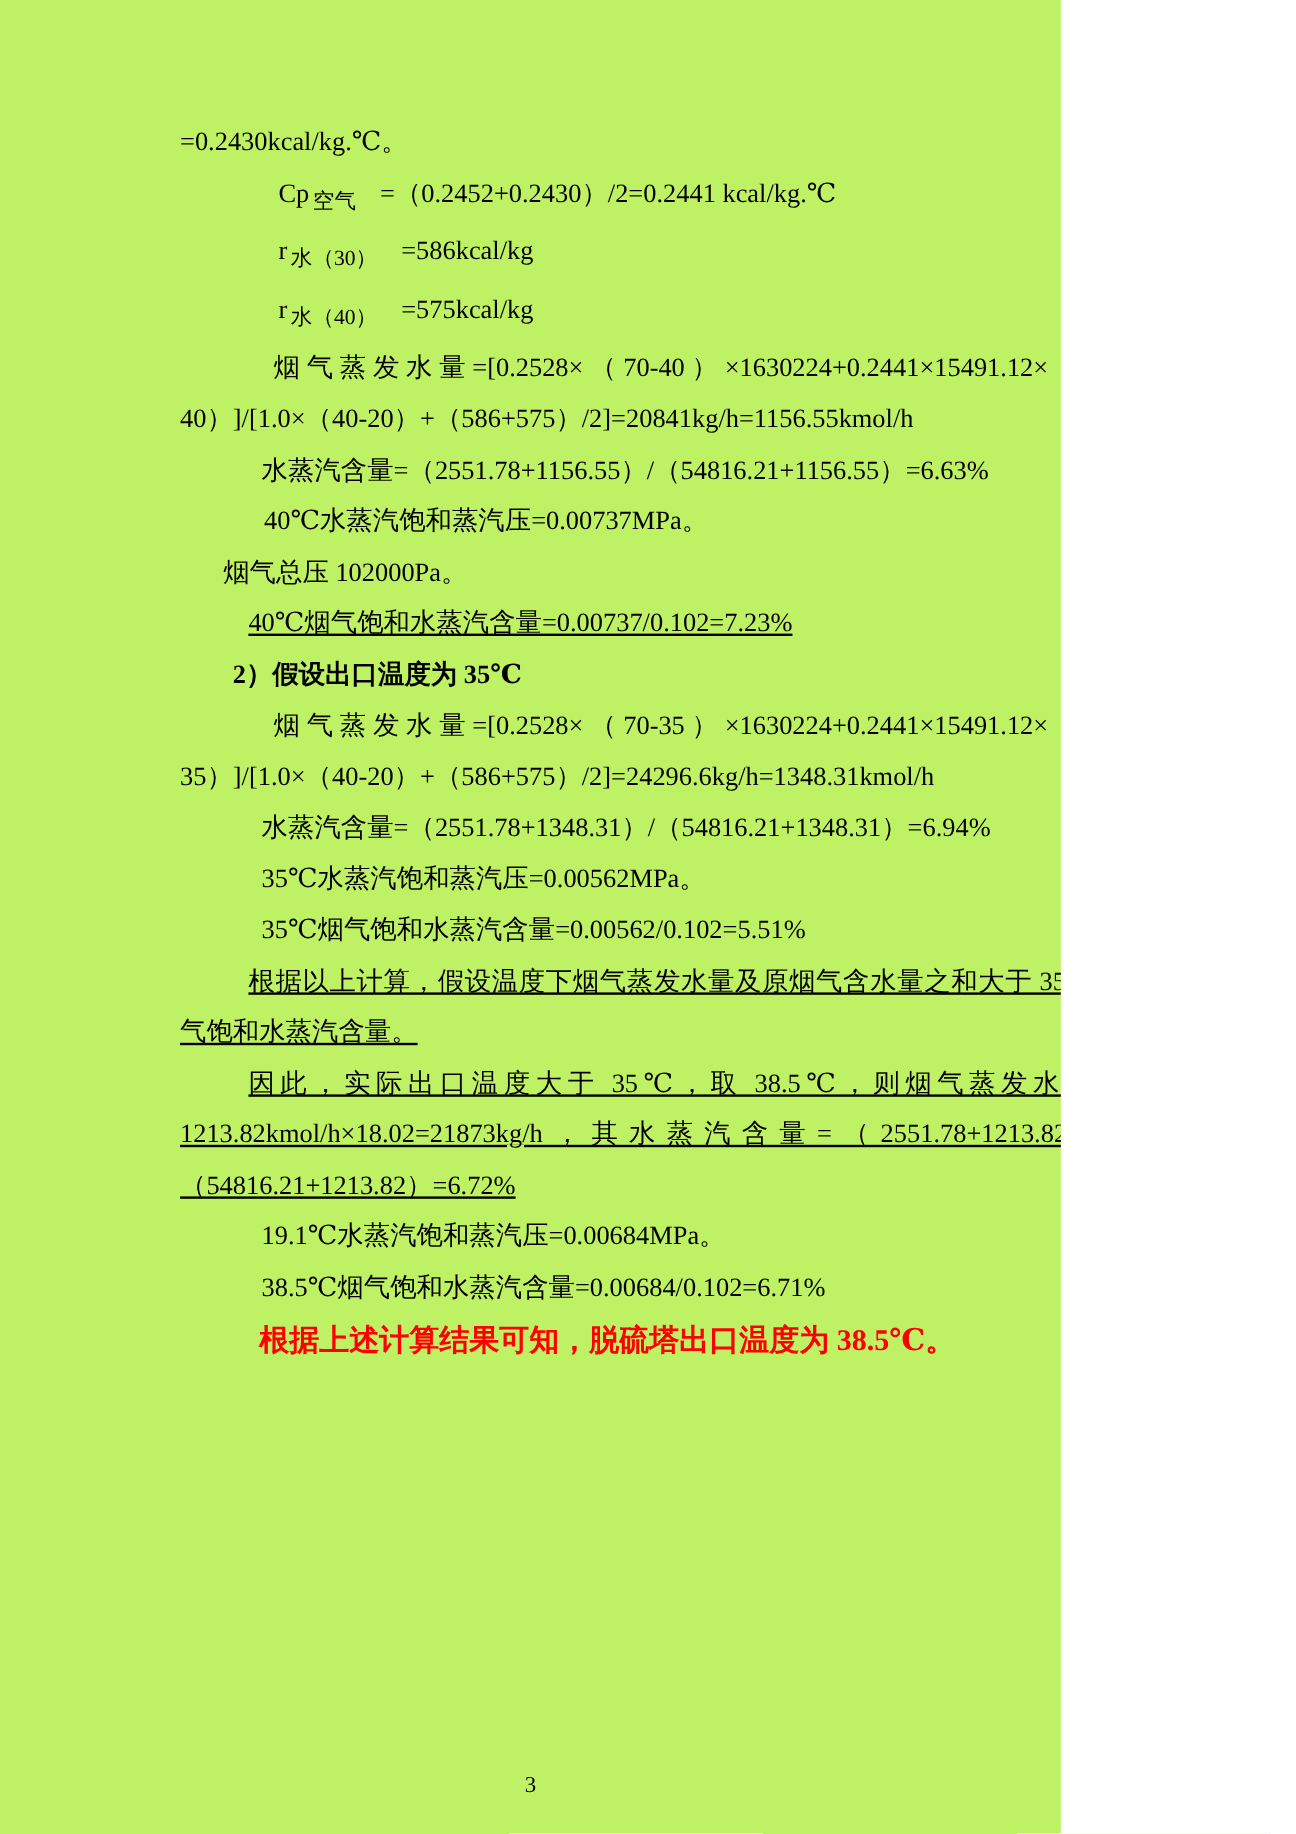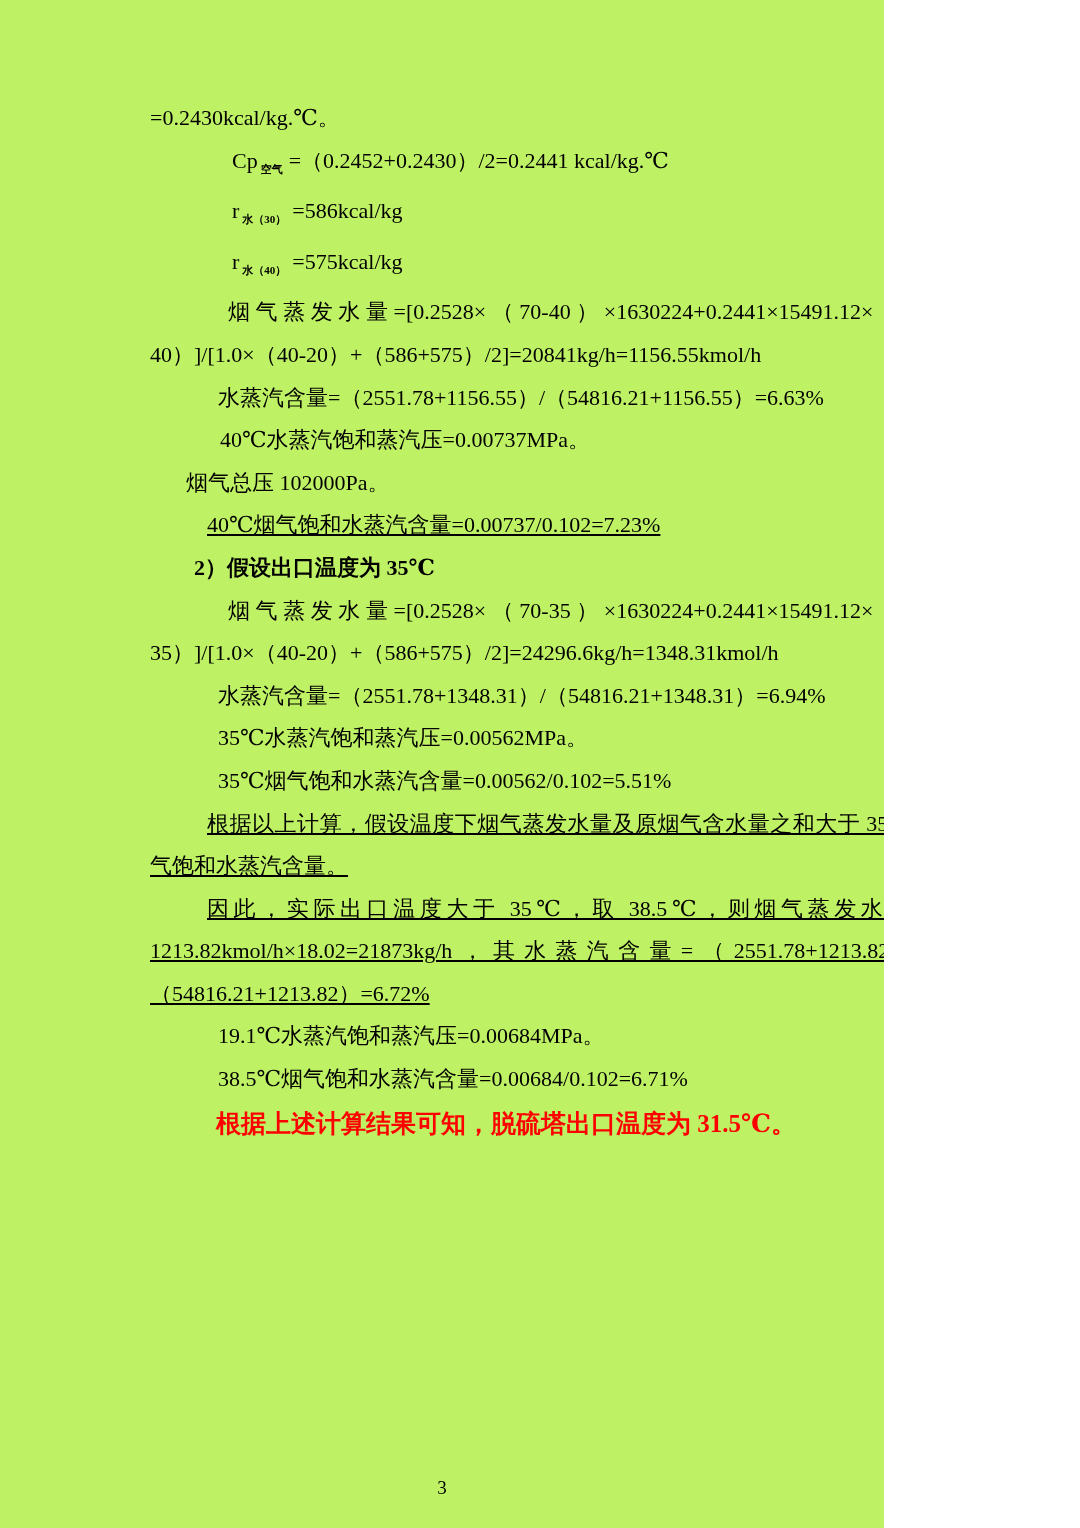--- a/index.html
+++ b/index.html
@@ -35,27 +35,26 @@
   .ind-form   { text-indent: 78px; }
   .ind-vapor  { text-indent: 68px; }
   .ind-sat    { text-indent: 70px; }
   .ind-press  { text-indent: 36px; }
   .ind-para   { text-indent: 57px; text-decoration: underline; }
   .ind-head   { text-indent: 44px; }
   .heading {
     font-weight: bold;
   }
   .sub {
-    font-size: 11px;
+    font-size: 18px;
     vertical-align: -5px;
     margin-left: 3px;
-    font-weight: bold;
   }
   .sub-space {
-    margin-left: 6px;
+    margin-left: 20px;
   }
   .conclusion {
     color: #ff0000;
     font-weight: bold;
     font-size: 25px;
     line-height: 46px;
     text-indent: 66px;
   }
   .page-number {
     position: absolute;
@@ -104,18 +103,18 @@
     <p class="ind-vapor">35℃烟气饱和水蒸汽含量=0.00562/0.102=5.51%</p>
 
     <p class="ind-para">根据以上计算，假设温度下烟气蒸发水量及原烟气含水量之和大于 35℃烟气饱和水蒸汽含量。</p>
 
     <p class="ind-para">因此，实际出口温度大于 35℃，取 38.5℃，则烟气蒸发水量为 1213.82kmol/h×18.02=21873kg/h，其水蒸汽含量=（2551.78+1213.82）/（54816.21+1213.82）=6.72%</p>
 
     <p class="ind-vapor">19.1℃水蒸汽饱和蒸汽压=0.00684MPa。</p>
 
     <p class="ind-vapor">38.5℃烟气饱和水蒸汽含量=0.00684/0.102=6.71%</p>
 
-    <p class="conclusion">根据上述计算结果可知，脱硫塔出口温度为 31.5℃。</p>
+    <p class="conclusion">根据上述计算结果可知，脱硫塔出口温度为 38.5℃。</p>
 
   </div>
 
   <div class="page-number">3</div>
 </div>
 
 </body></html>

